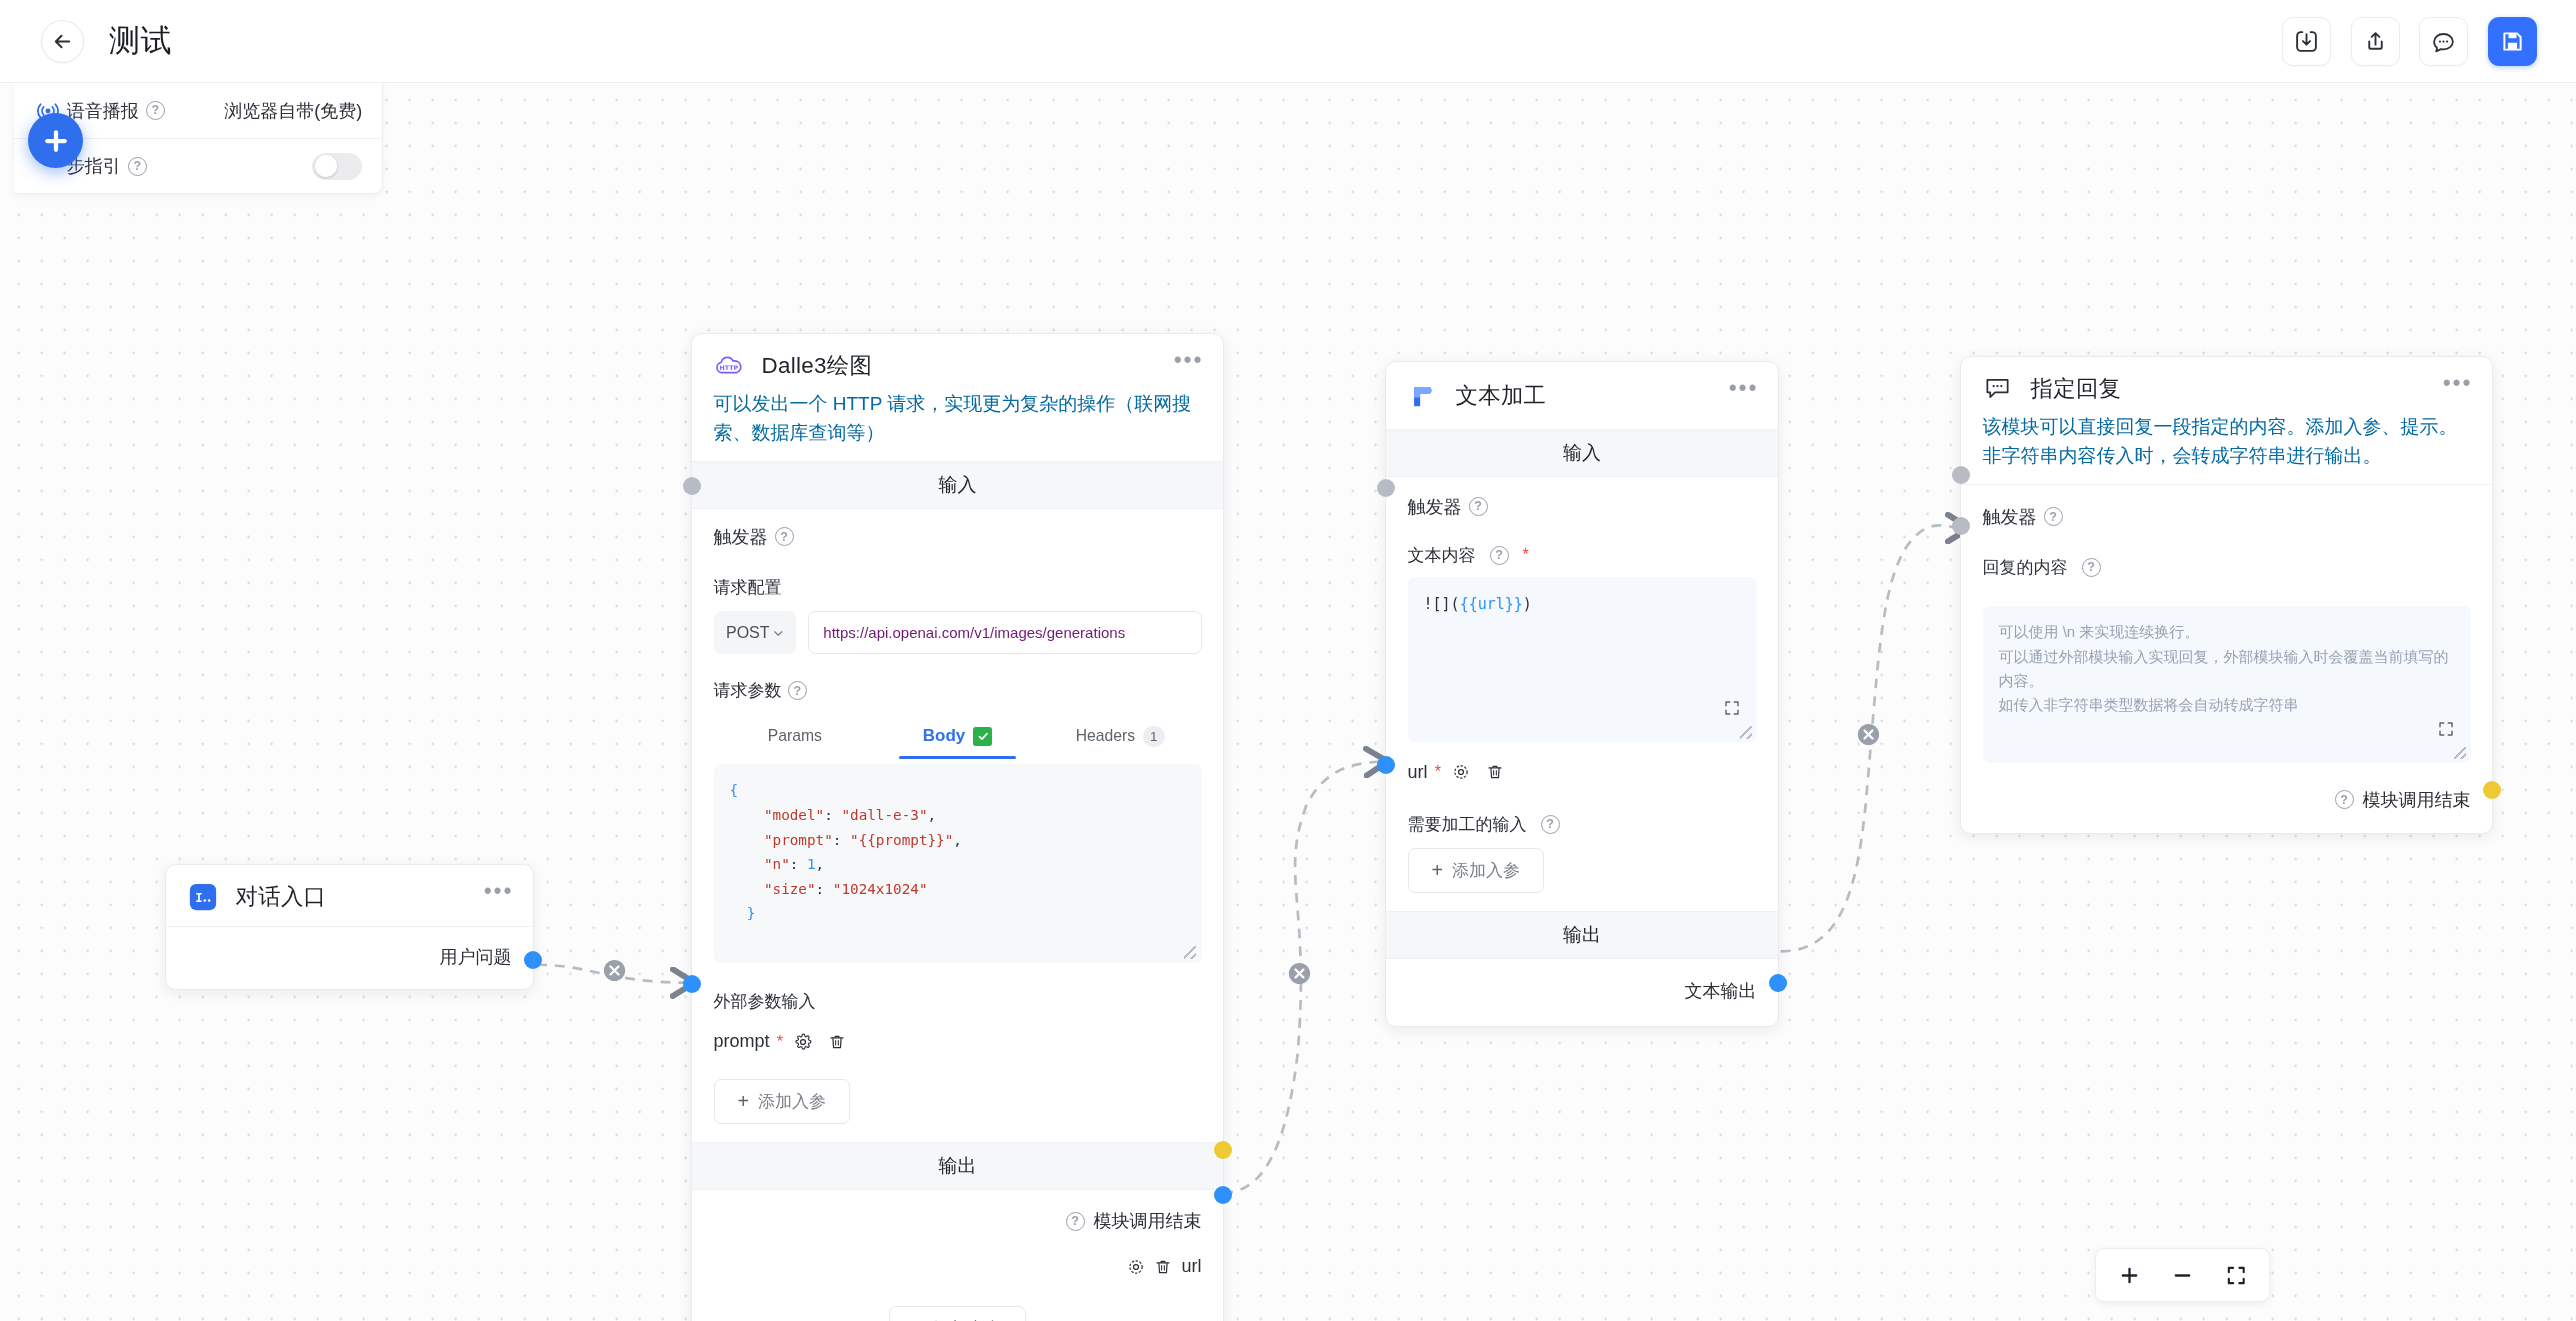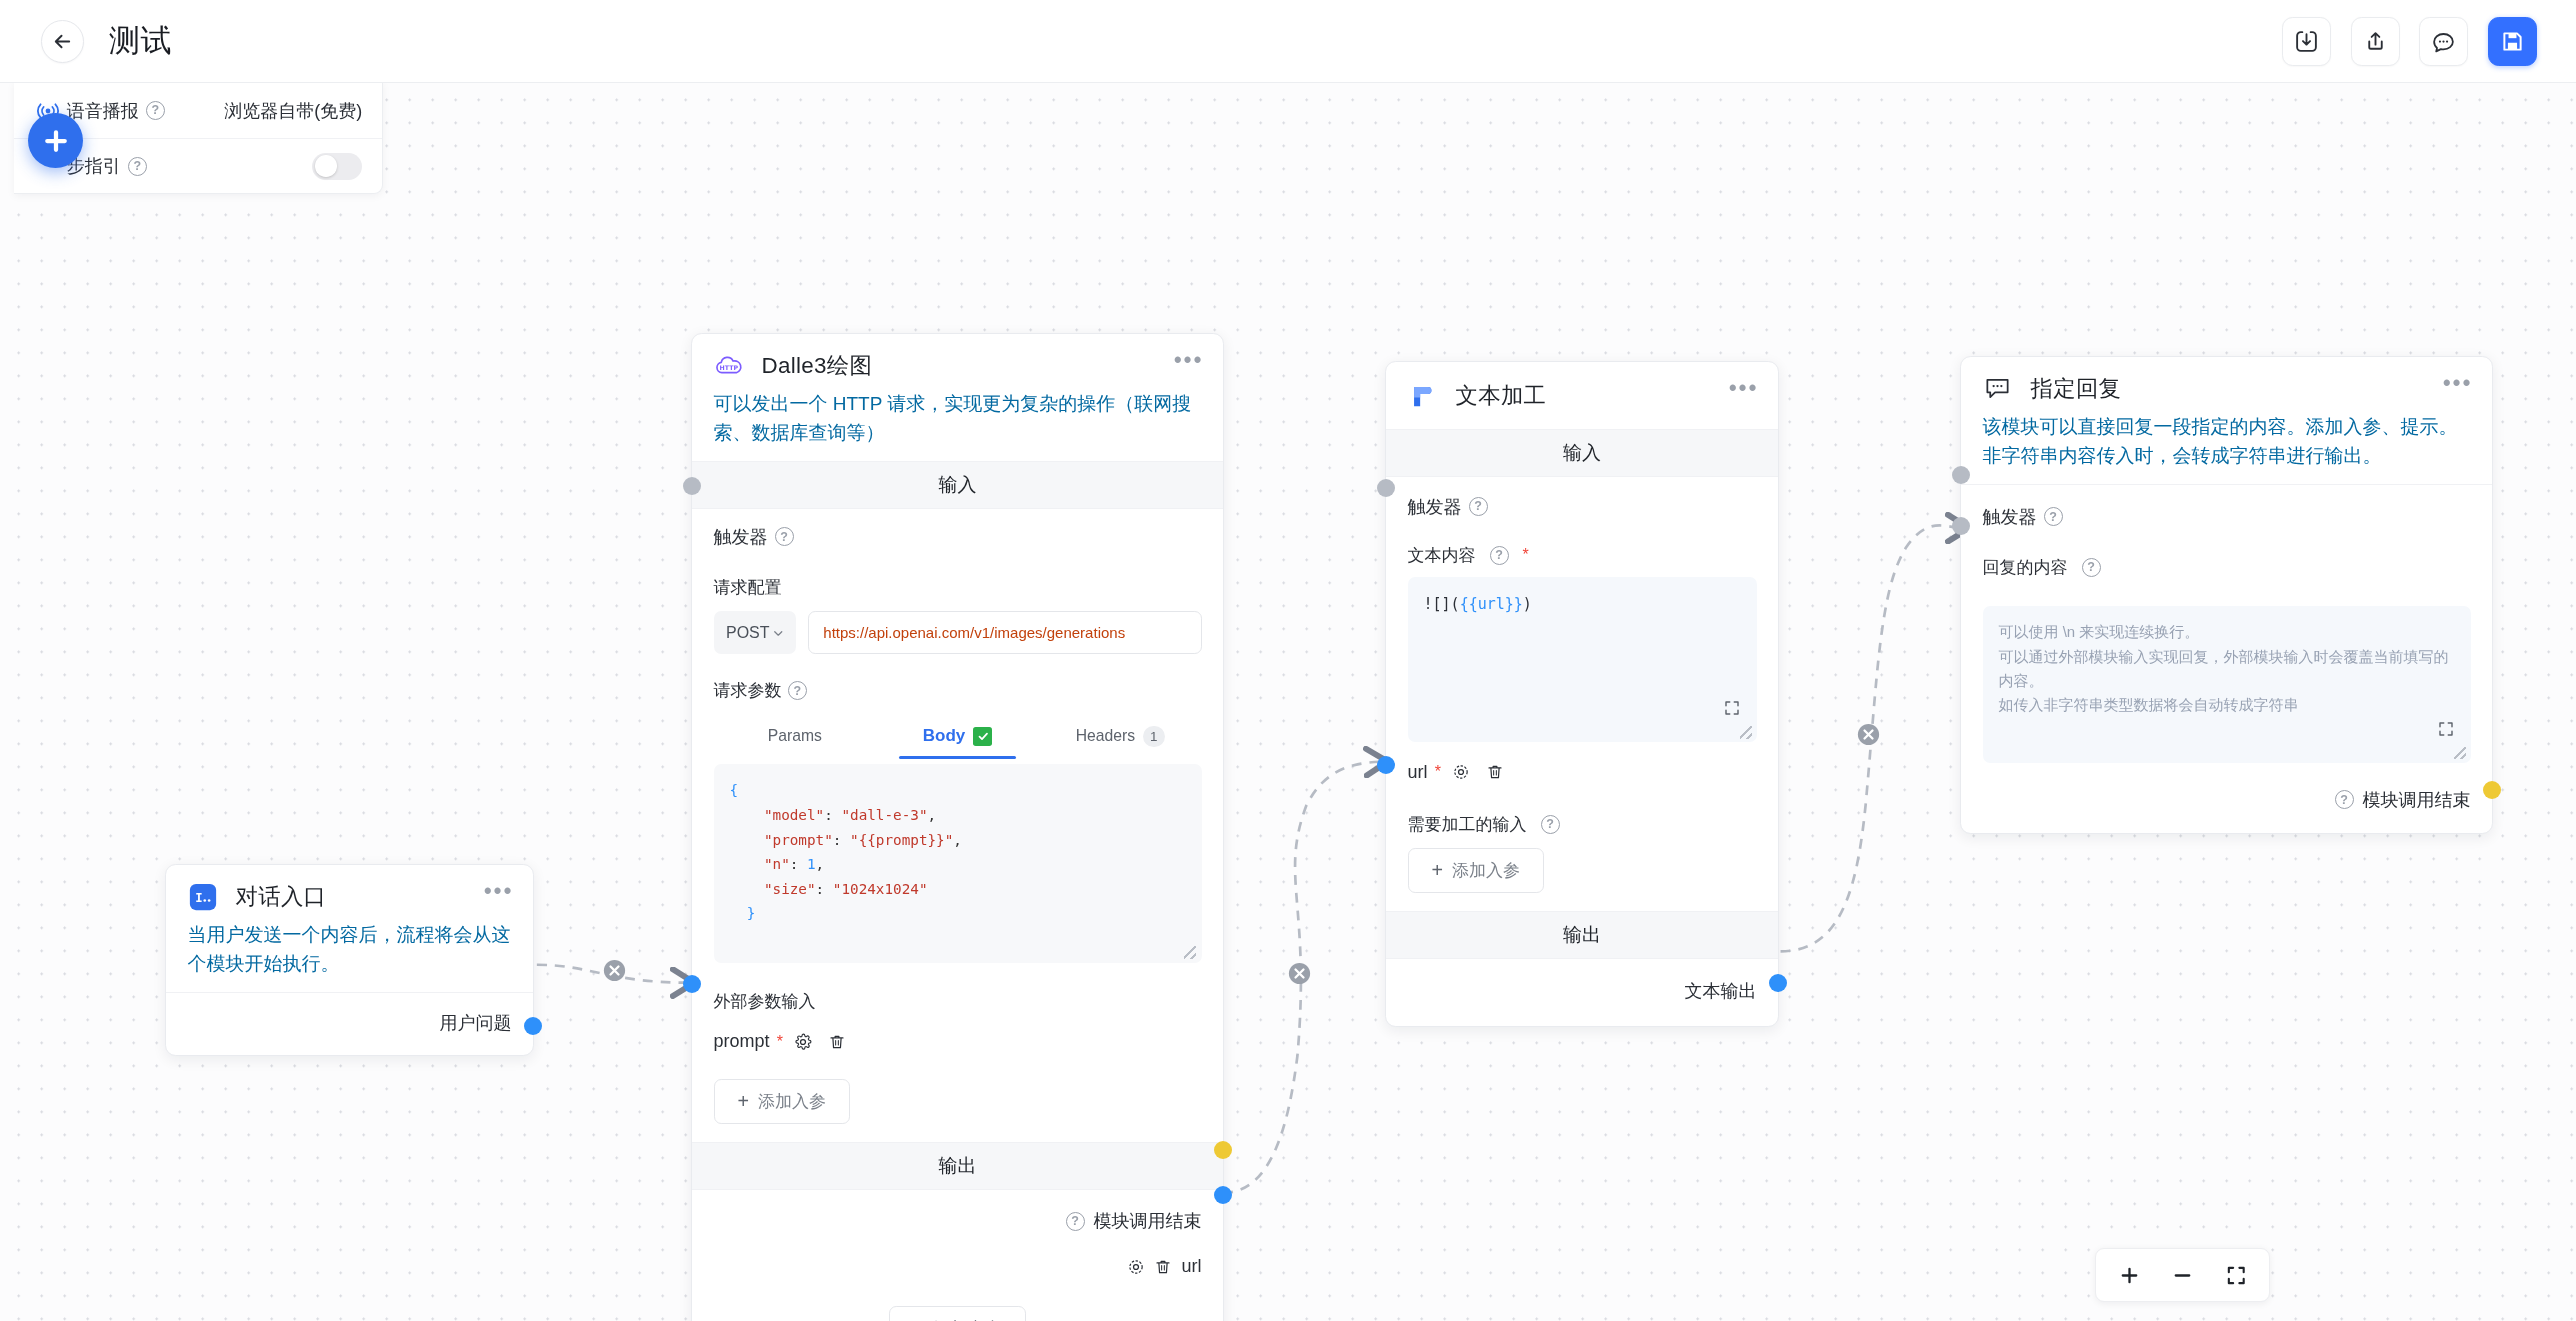--- a/index.html
+++ b/index.html
@@ -118,21 +118,21 @@
   
   .cfg-title { font-size: 17px; color: #2b2f36; margin-bottom: 12.5px; }
   .cfg-row { display: flex; gap: 12.5px; }
   .method-select {
     width: 82px; height: 43px; background: #f4f5f7; border-radius: 7.2px;
     display: flex; align-items: center; justify-content: space-between;
     padding: 0 10.7px 0 12.5px; font-size: 16px; color: #4a5059; cursor: pointer;
   }
   .url-input {
     flex: 1; height: 43px; border: 0.9px solid #e4e6ea; border-radius: 7.2px;
-    display: flex; align-items: center; padding: 0 14.3px; font-size: 15px; color: #c2410c;
+    display: flex; align-items: center; padding: 0 14.3px; font-size: 15px; color: #701a75;
     background: #fff;
   }
   
   .tabs { display: flex; margin-top: 3.6px; }
   .tab {
     flex: 1; text-align: center; font-size: 15.7px; color: #5d636c;
     padding: 10.7px 0 11.6px; position: relative; cursor: pointer;
     display: flex; align-items: center; justify-content: center; gap: 8px;
   }
   .tab.active { color: #2f6fed; font-weight: 700; font-size: 17px; }
@@ -310,21 +310,20 @@
           <svg width="28" height="28" viewBox="0 0 32 32">
               <rect x="1" y="1" width="30" height="30" rx="7" fill="#2f6fed"></rect>
               <text x="7" y="22" font-family="DejaVu Sans Mono, monospace" font-size="14" font-weight="700" fill="#fff">I</text>
               <circle cx="18" cy="20" r="1.5" fill="#fff"></circle>
               <circle cx="23" cy="20" r="1.5" fill="#fff"></circle>
             </svg>
         </span>
         <span class="node-title">对话入口</span>
       </div>
       <div class="dots">•••</div>
-      <div class="node-desc">当用户发送一个内容后，流程将会从这个模块开始执行。</div>
     </div>
     <div class="node-body" style="padding:18px 21.5px 19.7px;">
       <div class="port-row right">
         <span>用户问题</span>
       </div>
     </div>
     <div class="port blue" style="right:-9px; top:calc(100% - 38px);"></div>
   </div>
 
   <div class="node" style="left:691px; top:333px; width:533px;">

